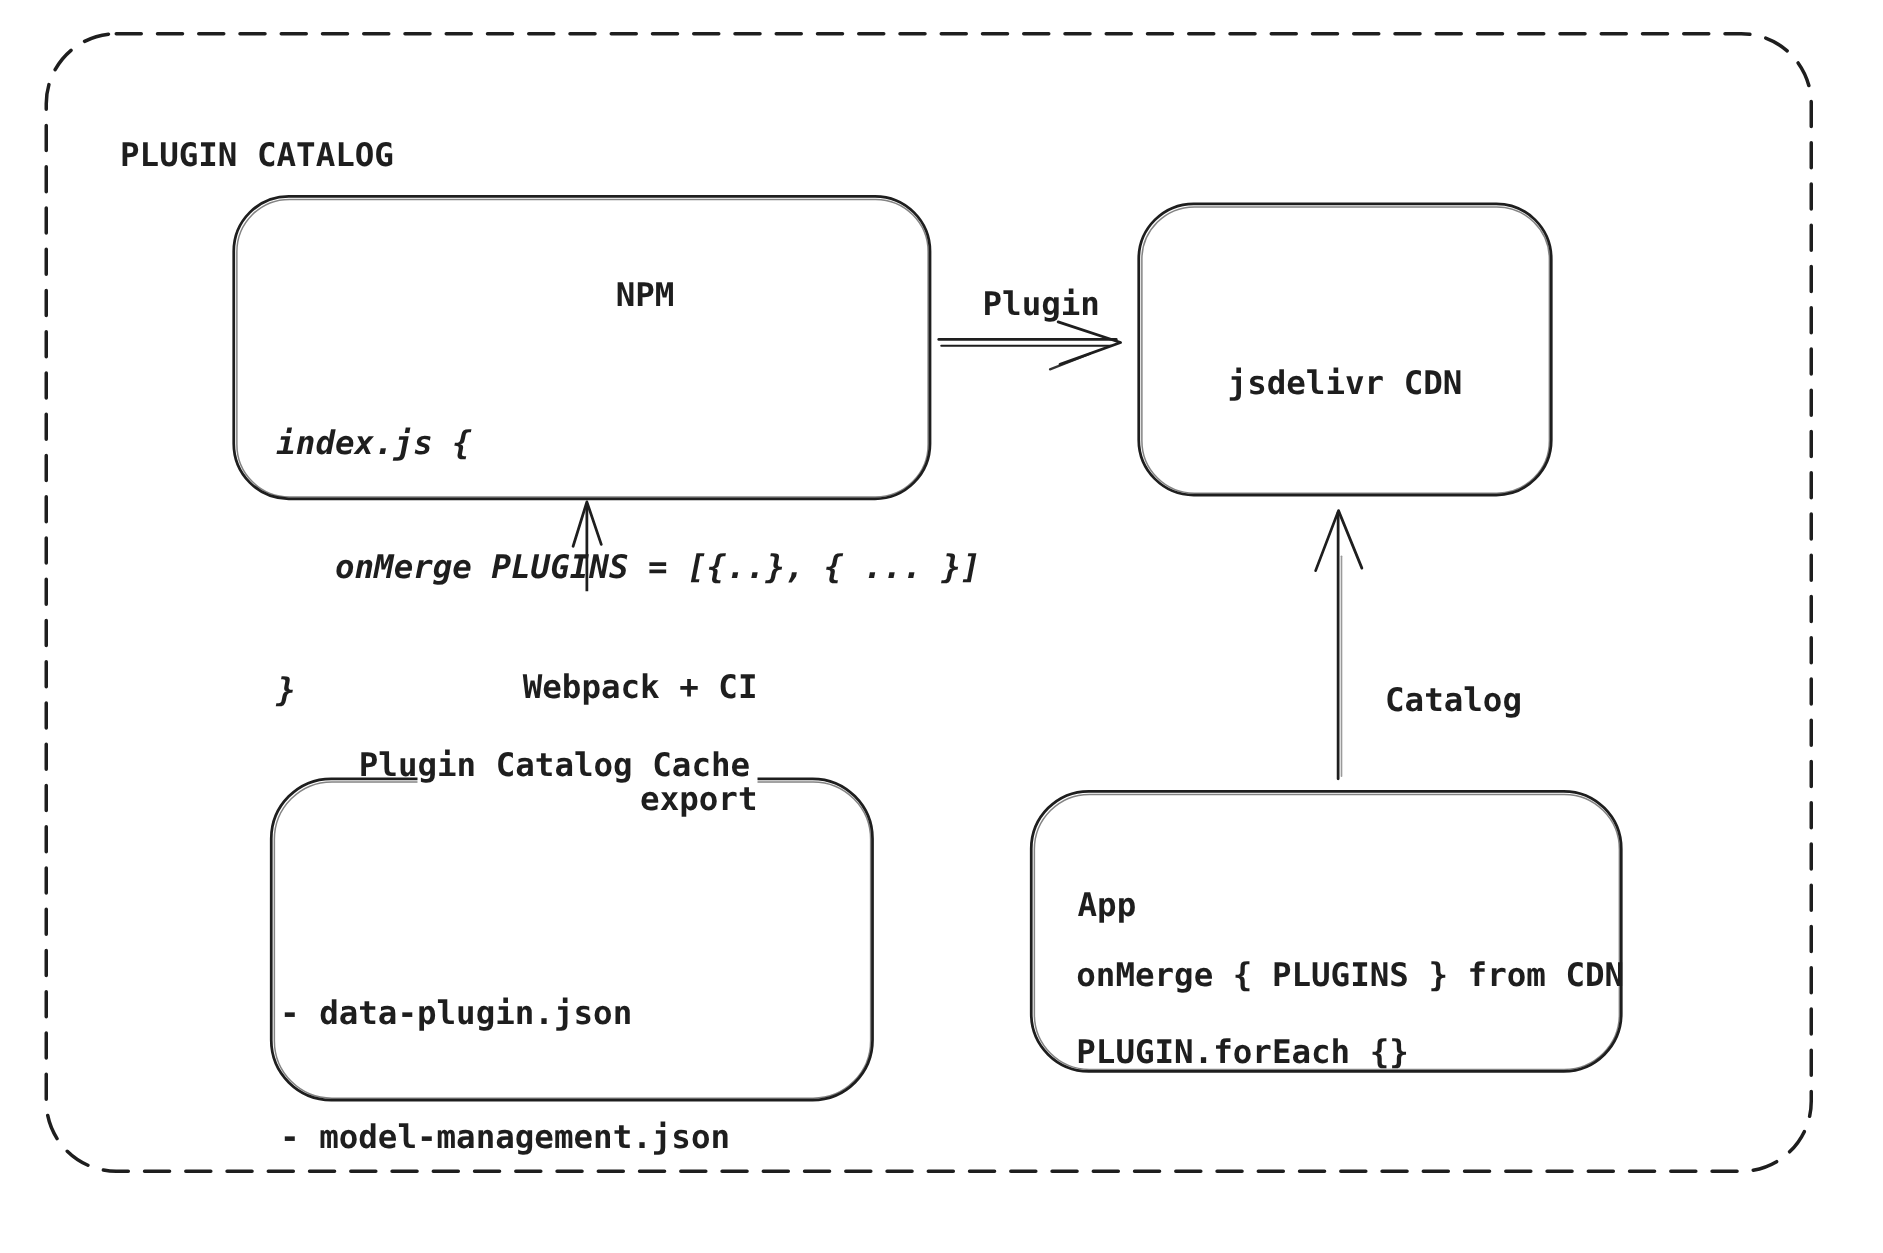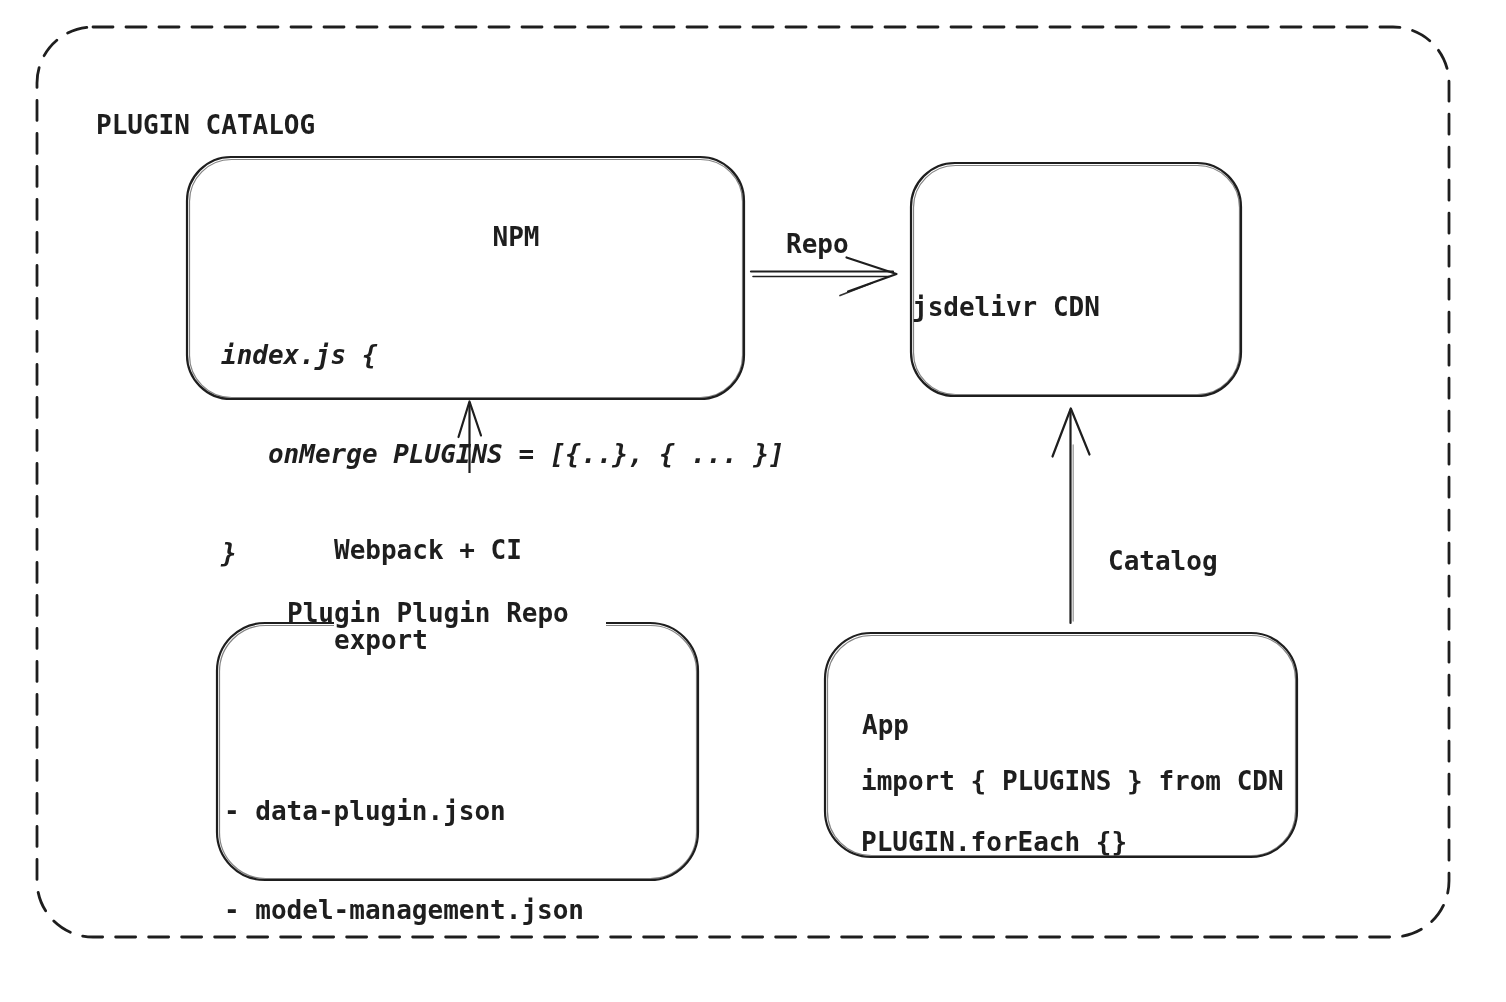--- a/index.html
+++ b/index.html
@@ -46,26 +46,27 @@
     font-style: italic;
   }
   .cache-label {
     left: 786px;
     top: 199px;
   }
   .cdn-label {
     left: 912px;
     top: 262px;
     width: 328px;
+    text-align: center;
   }
   .build-label {
     left: 334px;
     top: 444px;
     width: 272px;
-    text-align: left;
+    text-align: right;
     line-height: 30px;
     background: #ffffff;
     padding: 2px 0 4px 0;
   }
   .repo-label {
     left: 287px;
     top: 568px;
   }
   .repo-items {
     left: 224px;
@@ -140,38 +141,38 @@
   <div class="txt diagram-title">PLUGIN CATALOG</div>
 
   <div class="txt npm-title">NPM</div>
 
   <div class="txt npm-code">
     <div>index.js {</div>
     <div>   onMerge PLUGINS = [{..}, { ... }]</div>
     <div>}</div>
   </div>
 
-  <div class="txt cache-label">Repo</div>
+  <div class="txt cache-label">Plugin</div>
 
   <div class="txt cdn-label">jsdelivr CDN</div>
 
   <div class="txt build-label">
     <div>Webpack + CI</div>
     <div>export</div>
   </div>
 
-  <div class="txt repo-label">Plugin Plugin Repo</div>
+  <div class="txt repo-label">Plugin Catalog Cache</div>
 
   <div class="txt repo-items">
     <div>- data-plugin.json</div>
     <div>- model-management.json</div>
     <div>...</div>
   </div>
 
   <div class="txt app-title">App</div>
 
-  <div class="txt app-code-1">import { PLUGINS } from CDN</div>
+  <div class="txt app-code-1">onMerge { PLUGINS } from CDN</div>
 
   <div class="txt app-code-2">PLUGIN.forEach {}</div>
 
   <div class="txt import-label">Catalog</div>
 
 </div>
 
 </body></html>

